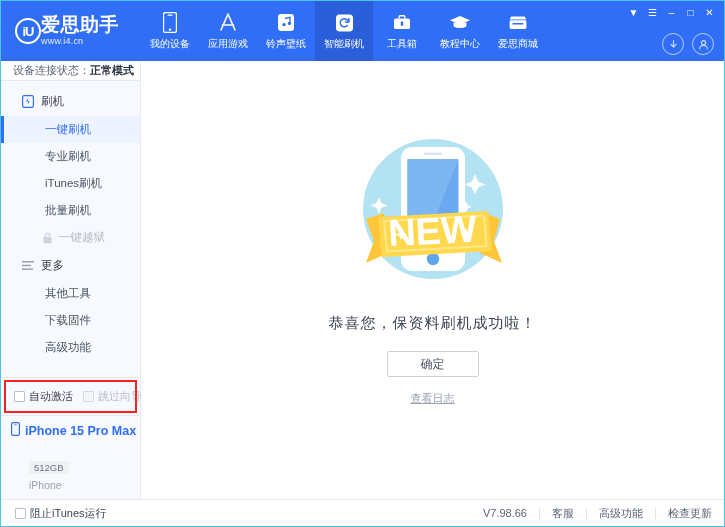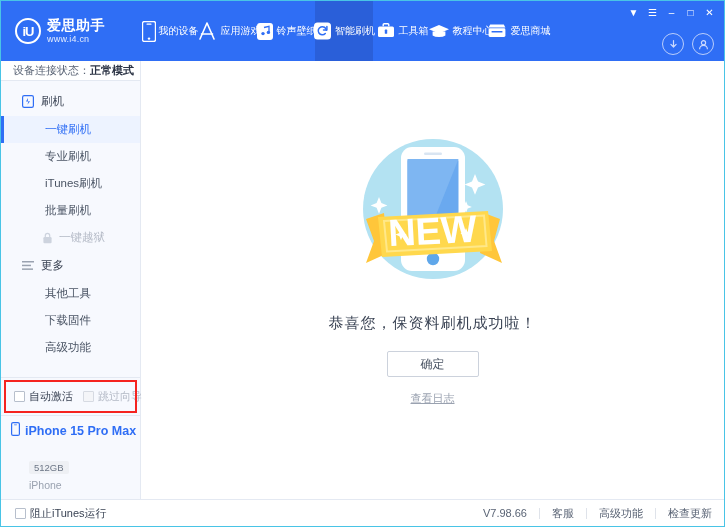--- a/index.html
+++ b/index.html
@@ -25,53 +25,53 @@
     background: #2f6ef5;
     display: flex;
     align-items: stretch;
     flex: 0 0 60px;
   }
   .logo {
     width: 140px;
     display: flex;
     align-items: center;
     padding-left: 14px;
-    gap: 6px;
   }
   .logo-mark {
     width: 26px; height: 26px;
     border-radius: 50%;
     border: 2px solid #ffffff;
     color: #ffffff;
     font-size: 13px;
     font-weight: bold;
     display: flex;
     align-items: center;
     justify-content: center;
     letter-spacing: -1px;
     flex: 0 0 auto;
   }
   .logo-text { display: flex; flex-direction: column; line-height: 1.05; }
   .logo-title {
     color: #ffffff;
-    font-size: 14px;
+    font-size: 19px;
     font-weight: bold;
     letter-spacing: 0.5px;
   }
   .logo-url {
     color: #e3ecff;
     font-size: 9px;
     letter-spacing: 0.2px;
     margin-top: 2px;
   }
 
   .nav { display: flex; align-items: stretch; }
   .nav-item {
     width: 58px;
     display: flex;
+    flex-direction: column;
     align-items: center;
     justify-content: center;
     gap: 3px;
     cursor: pointer;
     color: #ffffff;
   }
   .nav-item.active { background: #2a5fd9; }
   .nav-icon {
     height: 22px;
     display: flex;

